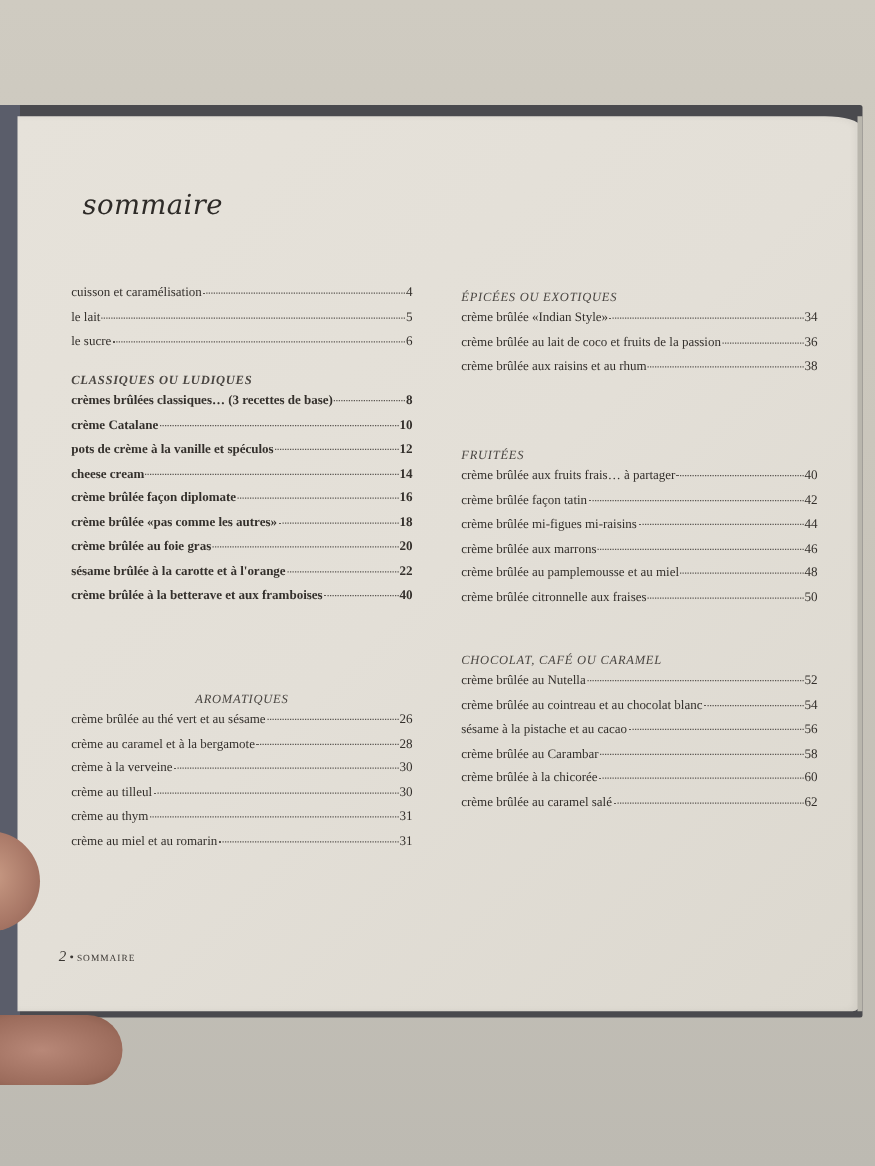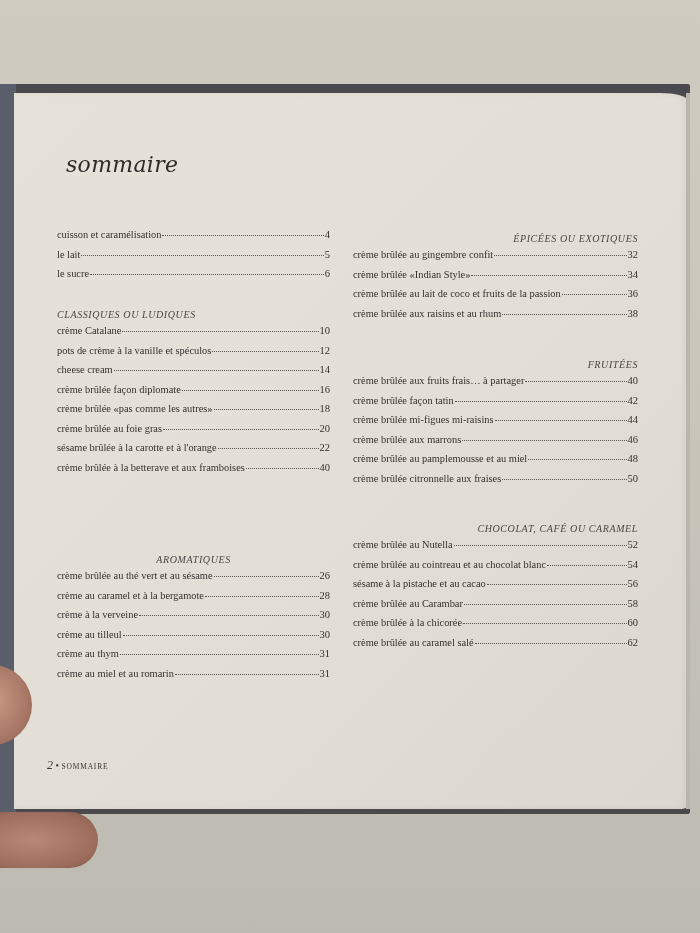--- a/index.html
+++ b/index.html
@@ -23,21 +23,21 @@
     border-bottom-right-radius: 6px;
     box-shadow: inset -4px 0 6px rgba(0,0,0,0.05);
   }
   .title {
     position: absolute; left: 66px; top: 152px;
     font-family: "DejaVu Serif", serif; font-style: italic;
     font-size: 22px; color: #2e2b28; letter-spacing: 0.3px;
   }
   .col { position: absolute; }
   .col-left { left: 57px; width: 273px; }
-  .col-right { left: 353px; width: 285px; text-align: right; }
+  .col-right { left: 369px; width: 285px; }
   .entry {
     display: flex; align-items: baseline; height: 19.5px;
     font-size: 10.4px; color: #34302c; white-space: nowrap;
     font-family: "Liberation Serif", serif;
   }
   .entry .label { flex: 0 0 auto; }
   .entry .dots {
     flex: 1 1 auto; overflow: hidden; margin: 0 1px;
     border-bottom: 1.3px dotted #5a5550; transform: translateY(-2px);
     min-width: 6px;
@@ -90,22 +90,27 @@
     <span class="dots"></span>
     <span class="page-num">5</span>
   </div>
   <div class="entry">
     <span class="label">le sucre</span>
     <span class="dots"></span>
     <span class="page-num">6</span>
   </div>
 </div>
 
-<div class="col col-left" style="top:305px;">
+<div class="col col-left" style="top:295px;font-weight:bold;">
   <div class="section-head">CLASSIQUES OU LUDIQUES</div>
+  <div class="entry">
+      <span class="label">crèmes brûlées classiques… (3 recettes de base)</span>
+      <span class="dots"></span>
+      <span class="page-num">8</span>
+    </div>
   <div class="entry">
       <span class="label">crème Catalane</span>
       <span class="dots"></span>
       <span class="page-num">10</span>
     </div>
   <div class="entry">
       <span class="label">pots de crème à la vanille et spéculos</span>
       <span class="dots"></span>
       <span class="page-num">12</span>
     </div>
@@ -170,25 +175,20 @@
     </div>
   <div class="entry">
       <span class="label">crème au miel et au romarin</span>
       <span class="dots"></span>
       <span class="page-num">31</span>
     </div>
 </div>
 
 <div class="col col-right" style="top:229px;">
   <div class="section-head">ÉPICÉES OU EXOTIQUES</div>
-  <div class="entry">
-      <span class="label">crème brûlée au gingembre confit</span>
-      <span class="dots"></span>
-      <span class="page-num">32</span>
-    </div>
   <div class="entry">
       <span class="label">crème brûlée «Indian Style»</span>
       <span class="dots"></span>
       <span class="page-num">34</span>
     </div>
   <div class="entry">
       <span class="label">crème brûlée au lait de coco et fruits de la passion</span>
       <span class="dots"></span>
       <span class="page-num">36</span>
     </div>

